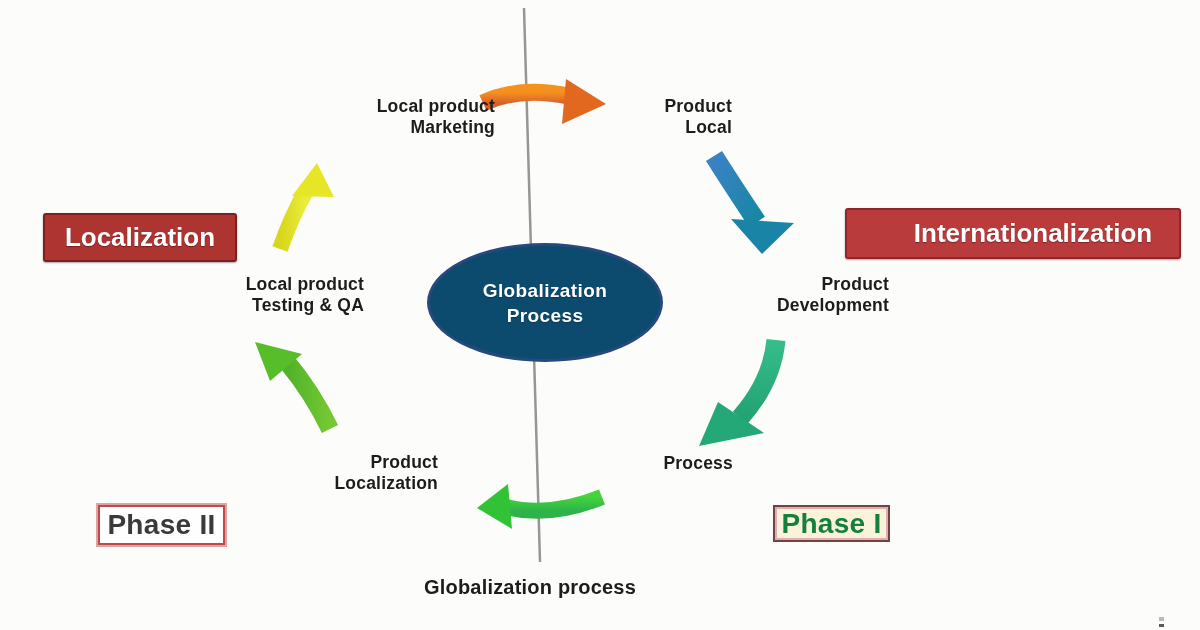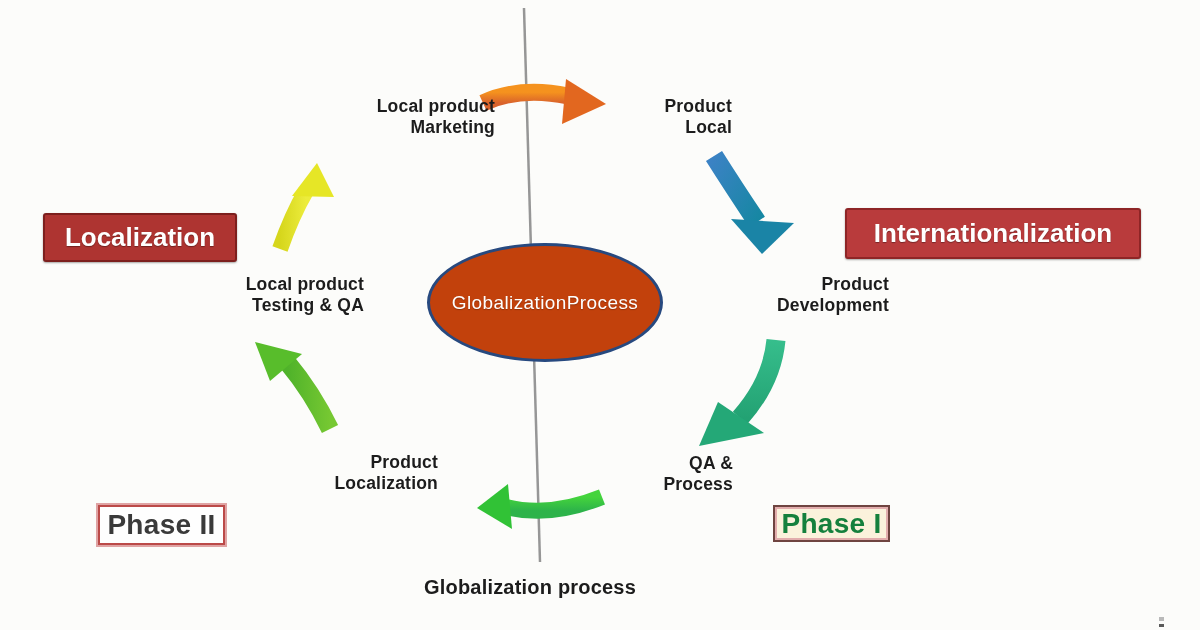--- a/index.html
+++ b/index.html
@@ -29,20 +29,21 @@
   }
   .badge-left{
     left:43px;top:213px;width:190px;height:45px;
     background:#ae3431;border:2px solid #7d1f1d;
     font-size:26px;
   }
   .badge-right{
     left:845px;top:208px;width:292px;height:47px;
     background:#b93b3c;border:2px solid #8e2526;
     font-size:26px;
+    padding-left:40px;
   }
   
   .phase{
     position:absolute;
     display:flex;align-items:center;justify-content:center;
     font-weight:700;font-size:28px;color:#3a3a3a;
     letter-spacing:.3px;
   }
   .phase-left{
     left:98px;top:505px;width:123px;height:36px;
@@ -54,26 +55,26 @@
     left:773px;top:505px;width:113px;height:33px;
     background:#fbf2dc;
     border:2px solid #6f4440;
     box-shadow:inset 0 0 0 2px #e2adad;
     color:#15803d;
   }
   
   .ellipse{
     position:absolute;
     left:427px;top:243px;width:236px;height:119px;
-    background:#c2410c;
+    background:#0c4a6e;
     border:3px solid #27497f;
     border-radius:50%;
     box-sizing:border-box;
-    display:flex;flex-direction:row;align-items:center;justify-content:center;
-    color:#ffffff;font-weight:400;font-size:19px;line-height:25px;
+    display:flex;flex-direction:column;align-items:center;justify-content:center;
+    color:#ffffff;font-weight:700;font-size:19px;line-height:25px;
     letter-spacing:.4px;
     text-shadow:0 1px 1px rgba(0,0,0,.25);
   }
   .caption{
     position:absolute;
     left:380px;top:576px;width:300px;
     text-align:center;
     font-weight:700;font-size:20px;color:#1c1c1c;
     letter-spacing:.2px;
   }
@@ -164,21 +165,20 @@
   <div>Product</div>
   <div>Local</div>
 </div>
 
 <div class="step" style="left:689px;top:274px;width:200px;">
   <div>Product</div>
   <div>Development</div>
 </div>
 
 <div class="step" style="left:573px;top:453px;width:160px;">
-  <div>QA &amp;</div>
   <div>Process</div>
 </div>
 
 <div class="step" style="left:238px;top:452px;width:200px;">
   <div>Product</div>
   <div>Localization</div>
 </div>
 
 <div class="step" style="left:164px;top:274px;width:200px;">
   <div>Local product</div>

